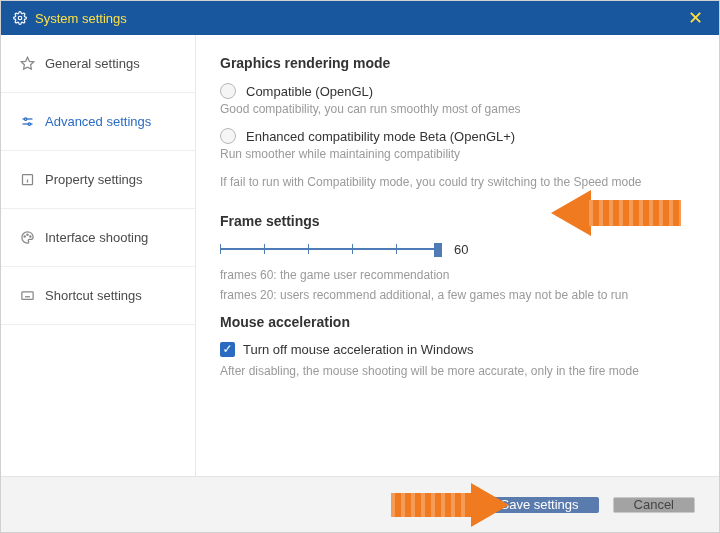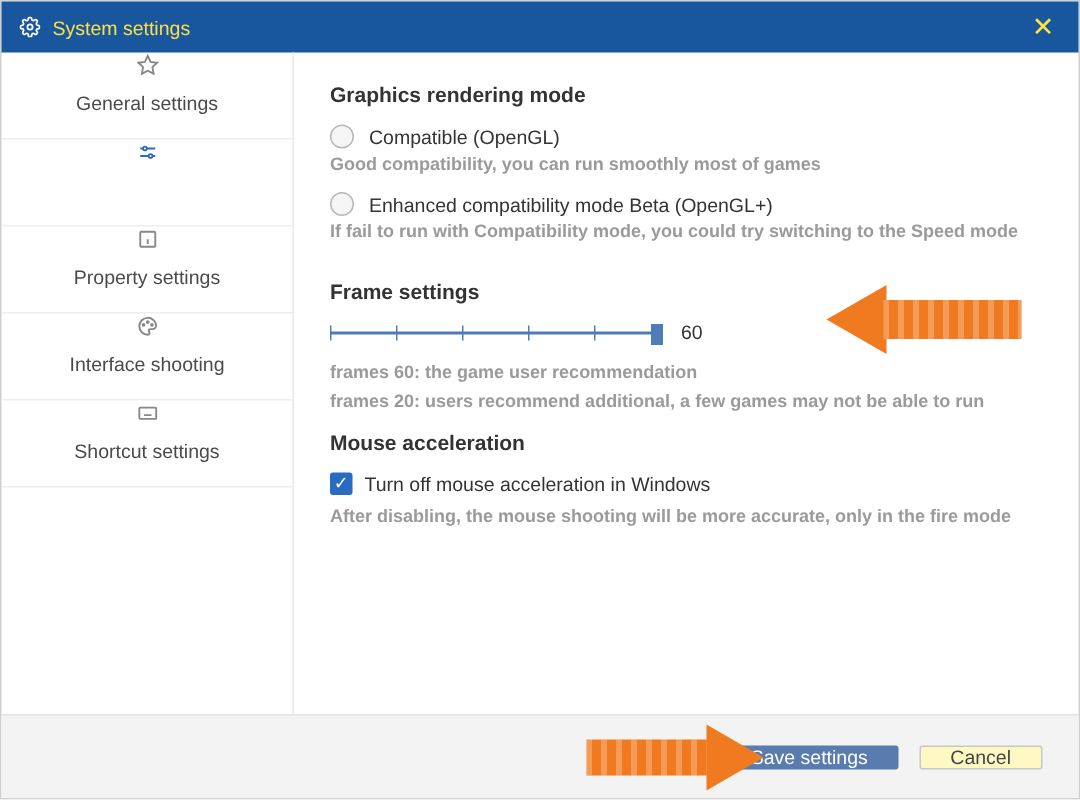--- a/index.html
+++ b/index.html
@@ -3,42 +3,42 @@
 <meta charset="utf-8">
 <style>
   * { box-sizing: border-box; margin: 0; padding: 0; }
   html, body { width: 720px; height: 533px; font-family: "Segoe UI", Arial, sans-serif; background: #fff; overflow: hidden; }
   .window { width: 720px; height: 533px; display: flex; flex-direction: column; border: 1px solid #d0d0d0; }
   .titlebar { height: 34px; background: #18569d; color: #fde047; display: flex; align-items: center; padding: 0 12px; font-size: 13px; }
   .titlebar .gear { margin-right: 8px; display: inline-flex; }
   .titlebar .close { margin-left: auto; font-size: 18px; cursor: pointer; padding: 0 4px; }
   .body { flex: 1; display: flex; min-height: 0; }
   .sidebar { width: 195px; border-right: 1px solid #e8e8e8; display: flex; flex-direction: column; }
-  .side-item { height: 58px; display: flex; align-items: center; padding: 0 18px; font-size: 13px; color: #4a4a4a; border-bottom: 1px solid #eee; cursor: pointer; gap: 10px; flex-direction: column; }
+  .side-item { height: 58px; display: flex; align-items: center; padding: 0 18px; font-size: 13px; color: #4a4a4a; border-bottom: 1px solid #eee; cursor: pointer; gap: 10px; }
   .side-item.sel { color: #2a6bc2; position: relative; }
   .side-item .ico { width: 16px; height: 16px; display: inline-flex; align-items: center; justify-content: center; }
   .content { flex: 1; padding: 14px 24px 10px 24px; overflow: hidden; position: relative; }
   .section-title { font-size: 14px; color: #333; font-weight: 600; margin: 6px 0 12px 0; }
   .radio-row { display: flex; align-items: center; gap: 10px; font-size: 13px; color: #333; margin: 6px 0 2px 0; }
   .radio { width: 16px; height: 16px; border: 1px solid #b8b8b8; border-radius: 50%; background: #f5f5f5; display: inline-flex; align-items: center; justify-content: center; }
   .radio.sel { border-color: #2a6bc2; background: #fff; }
   .radio.sel::after { content: ""; width: 8px; height: 8px; background: #2a6bc2; border-radius: 50%; }
-  .desc { font-size: 12px; color: #9a9a9a; margin: 2px 0 10px 0; line-height: 1.45; font-weight: bold; }
+  .desc { font-size: 12px; color: #9a9a9a; margin: 2px 0 10px 0; line-height: 1.45; }
   .slider-wrap { display: flex; align-items: center; gap: 14px; margin: 10px 0 10px 0; }
   .slider { position: relative; width: 220px; height: 16px; }
   .track { position: absolute; top: 7px; left: 0; right: 0; height: 2px; background: #4f7bb6; }
   .tick { position: absolute; top: 3px; width: 1px; height: 10px; background: #4f7bb6; }
   .thumb { position: absolute; top: 2px; width: 8px; height: 14px; background: #4f7bb6; }
   .slider-val { font-size: 13px; color: #333; }
   .chk-row { display: flex; align-items: center; gap: 8px; font-size: 13px; color: #333; margin-top: 4px; }
   .chk { width: 15px; height: 15px; background: #2a6bc2; display: inline-flex; align-items: center; justify-content: center; color: #fff; font-size: 12px; border-radius: 2px; }
   .footer { height: 56px; background: #f3f3f3; border-top: 1px solid #e4e4e4; display: flex; align-items: center; justify-content: flex-end; padding: 0 24px; gap: 14px; position: relative; }
   .btn { height: 16px; padding: 0 20px; font-size: 13px; border-radius: 2px; cursor: pointer; display: inline-flex; align-items: center; }
   .btn-primary { background: #5a7bad; color: #fff; border: none; }
-  .btn-default { background: #fef9c3; color: #444; border: 1px solid #c8c8c8; }
+  .btn-default { background: #a3a3a3; color: #444; border: 1px solid #c8c8c8; }
   
   .arrow { position: absolute; pointer-events: none; }
   .arrow .shaft { background: #f07a1f; position: absolute; }
   .arrow .head { position: absolute; width: 0; height: 0; }
   .arrow-stripe { position: absolute; background: repeating-linear-gradient(90deg, rgba(255,255,255,0.25) 0 4px, transparent 4px 10px); }
   .arrow1 { left: 355px; top: 155px; width: 130px; height: 46px; }
   .arrow1 .shaft { right: 0; top: 10px; width: 92px; height: 26px; }
   .arrow1 .arrow-stripe { right: 0; top: 10px; width: 92px; height: 26px; }
   .arrow1 .head { left: 0; top: 0; border-top: 23px solid transparent; border-bottom: 23px solid transparent; border-right: 40px solid #f07a1f; }
   .arrow2 { left: 390px; top: 6px; width: 118px; height: 44px; }
@@ -75,20 +75,21 @@
       </div>
       <div class="side-item sel">
         <span class="ico">
             <svg width="15" height="15" viewBox="0 0 24 24" fill="none" stroke="#2a6bc2" stroke-width="2">
               <line x1="4" y1="8" x2="20" y2="8"></line>
               <line x1="4" y1="16" x2="20" y2="16"></line>
               <circle cx="9" cy="8" r="2" fill="#fff"></circle>
               <circle cx="15" cy="16" r="2" fill="#fff"></circle>
             </svg>
           </span>
+        <span>Advanced settings</span>
       </div>
       <div class="side-item">
         <span class="ico">
             <svg width="15" height="15" viewBox="0 0 24 24" fill="none" stroke="#888" stroke-width="2">
               <rect x="4" y="4" width="16" height="16" rx="1"></rect>
               <line x1="12" y1="8" x2="12" y2="8"></line>
               <line x1="12" y1="12" x2="12" y2="17"></line>
             </svg>
           </span>
         <span>Property settings</span>
@@ -125,20 +126,21 @@
       <div class="radio-row">
         <span class="radio"></span>
         <span>Compatible (OpenGL)</span>
       </div>
       <div class="desc">Good compatibility, you can run smoothly most of games</div>
 
       <div class="radio-row">
         <span class="radio"></span>
         <span>Enhanced compatibility mode Beta (OpenGL+)</span>
       </div>
+      <div class="desc">Run smoother while maintaining compatibility</div>
 
       <div class="desc"> If fail to run with Compatibility mode, you could try switching to the Speed mode</div>
 
       <div class="section-title" style="margin-top:22px">Frame settings</div>
 
       <div class="slider-wrap">
         <div class="slider">
           <div class="track"></div>
           <div class="tick" style="left:0"></div>
           <div class="tick" style="left:44px"></div>

